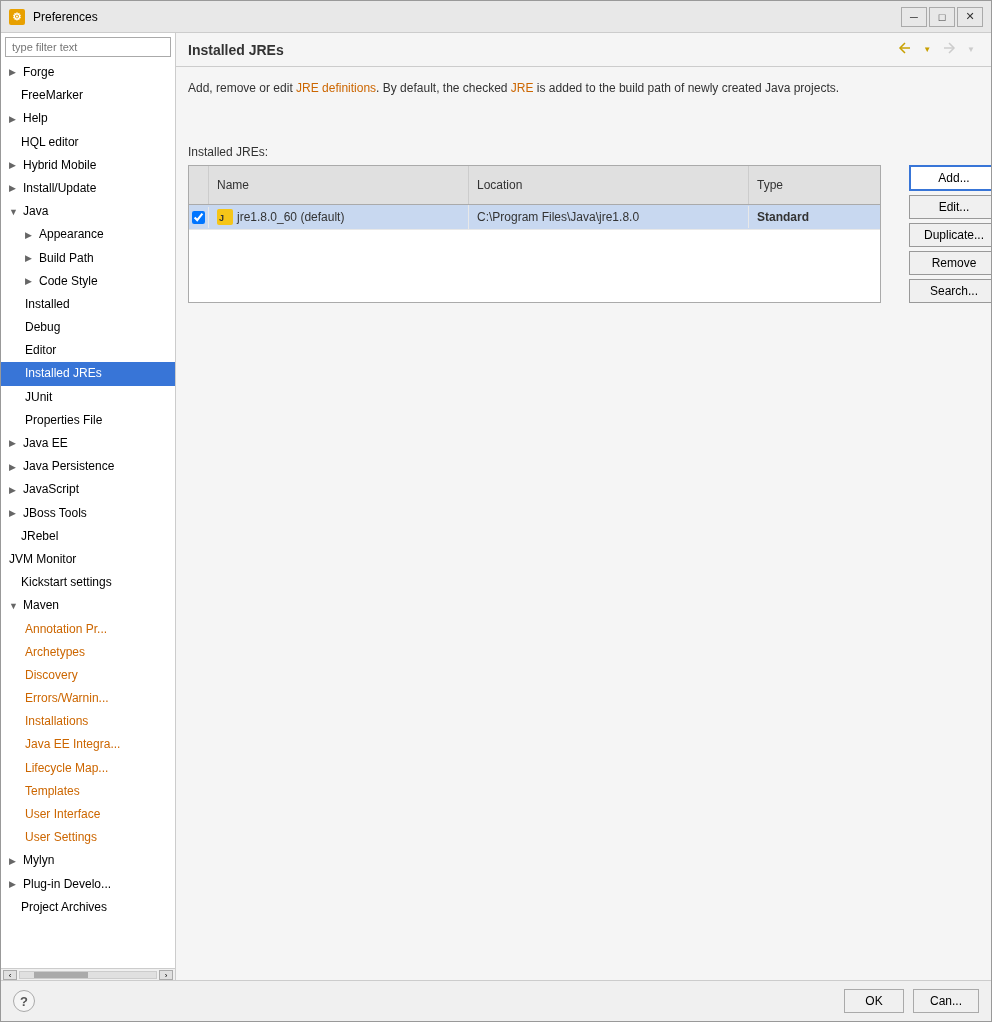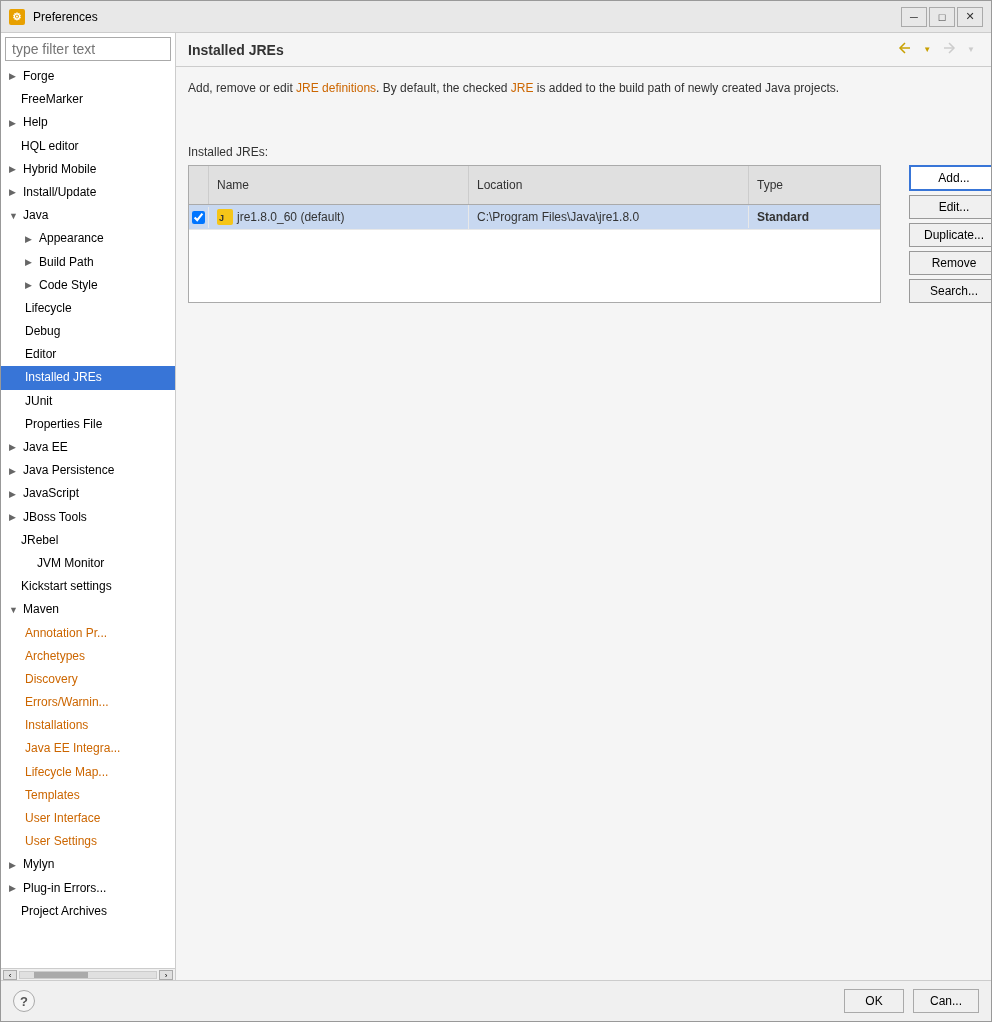--- a/index.html
+++ b/index.html
@@ -76,21 +76,21 @@
       background: white;
       border-right: 1px solid #ccc;
       display: flex;
       flex-direction: column;
       overflow: hidden;
     }
     .filter-input {
       margin: 4px;
       padding: 3px 6px;
       border: 1px solid #aaa;
-      font-size: 14px;
+      font-size: 11px;
       color: #999;
       outline: none;
       width: calc(100% - 8px);
     }
     .sidebar-tree {
       flex: 1;
       overflow-y: auto;
       overflow-x: hidden;
     }
     .tree-item {
@@ -355,21 +355,21 @@
         </div>
         <div class="tree-item tree-child">
           <span class="tree-arrow">▶</span>
           <span>Build Path</span>
         </div>
         <div class="tree-item tree-child">
           <span class="tree-arrow">▶</span>
           <span>Code Style</span>
         </div>
         <div class="tree-item tree-child">
-          <span>Lifecycle</span>
+          <span>Installed</span>
         </div>
         <div class="tree-item tree-child">
           <span>Debug</span>
         </div>
         <div class="tree-item tree-child">
           <span>Editor</span>
         </div>
         <div class="tree-item tree-child selected">
           <span>Installed JREs</span>
         </div>
@@ -391,21 +391,21 @@
           <span class="tree-arrow">▶</span>
           <span>JavaScript</span>
         </div>
         <div class="tree-item">
           <span class="tree-arrow">▶</span>
           <span>JBoss Tools</span>
         </div>
         <div class="tree-item" style="padding-left:20px;">
           <span>JRebel</span>
         </div>
-        <div class="tree-item" style="padding-left:36px;">
+        <div class="tree-item" style="padding-left:8px;">
           <span>JVM Monitor</span>
         </div>
         <div class="tree-item" style="padding-left:20px;">
           <span>Kickstart settings</span>
         </div>
         <div class="tree-item">
           <span class="tree-arrow">▼</span>
           <span>Maven</span>
         </div>
         <div class="tree-item tree-child">
@@ -437,21 +437,21 @@
         </div>
         <div class="tree-item tree-child">
           <span style="color:#cc6600;">User Settings</span>
         </div>
         <div class="tree-item">
           <span class="tree-arrow">▶</span>
           <span>Mylyn</span>
         </div>
         <div class="tree-item">
           <span class="tree-arrow">▶</span>
-          <span>Plug-in Errors...</span>
+          <span>Plug-in Develo...</span>
         </div>
         <div class="tree-item" style="padding-left:20px;">
           <span>Project Archives</span>
         </div>
       </div>
 
       <div class="sidebar-scrollbar-h">
         <div style="display:flex;align-items:center;width:100%;height:100%;padding:0 2px;gap:2px;">
           <button style="background:#e0e0e0;border:1px solid #aaa;width:14px;height:10px;font-size:8px;cursor:pointer;padding:0;">‹</button>
           <div style="flex:1;height:8px;background:#e0e0e0;border:1px solid #ccc;position:relative;">

